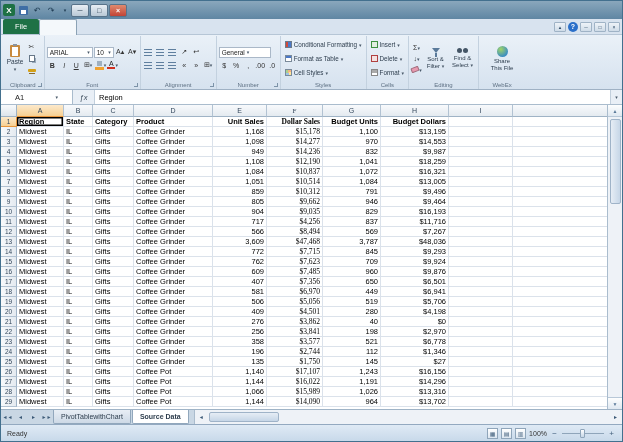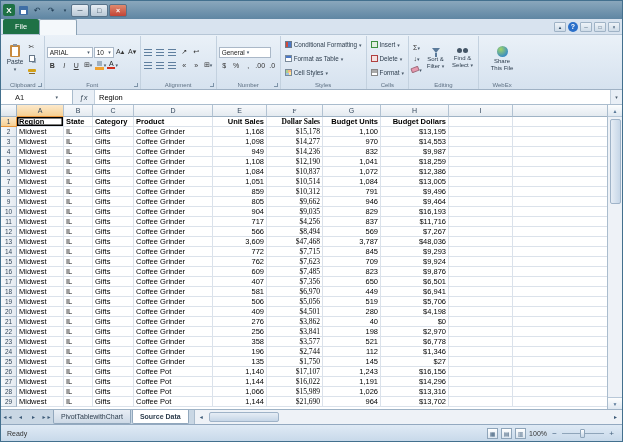--- a/index.html
+++ b/index.html
@@ -474,21 +474,21 @@
           </div>
           <div class="grow">
             <div class="rowhdr">6</div>
             <div class="cell c0">Midwest</div>
             <div class="cell c1">IL</div>
             <div class="cell c2">Gifts</div>
             <div class="cell c3">Coffee Grinder</div>
             <div class="cell c4 num">1,084</div>
             <div class="cell c5 num">$10,837</div>
             <div class="cell c6 num">1,072</div>
-            <div class="cell c7 num">$12,386</div>
+            <div class="cell c7 num">$16,321</div>
             <div class="cell c8"></div>
             <div class="cell fillc"></div>
           </div>
           <div class="grow">
             <div class="rowhdr">7</div>
             <div class="cell c0">Midwest</div>
             <div class="cell c1">IL</div>
             <div class="cell c2">Gifts</div>
             <div class="cell c3">Coffee Grinder</div>
             <div class="cell c4 num">1,051</div>
@@ -603,21 +603,21 @@
             <div class="cell fillc"></div>
           </div>
           <div class="grow">
             <div class="rowhdr">16</div>
             <div class="cell c0">Midwest</div>
             <div class="cell c1">IL</div>
             <div class="cell c2">Gifts</div>
             <div class="cell c3">Coffee Grinder</div>
             <div class="cell c4 num">609</div>
             <div class="cell c5 num">$7,485</div>
-            <div class="cell c6 num">823</div>
+            <div class="cell c6 num">960</div>
             <div class="cell c7 num">$9,876</div>
             <div class="cell c8"></div>
             <div class="cell fillc"></div>
           </div>
           <div class="grow">
             <div class="rowhdr">17</div>
             <div class="cell c0">Midwest</div>
             <div class="cell c1">IL</div>
             <div class="cell c2">Gifts</div>
             <div class="cell c3">Coffee Grinder</div>
@@ -771,21 +771,21 @@
             <div class="cell c8"></div>
             <div class="cell fillc"></div>
           </div>
           <div class="grow">
             <div class="rowhdr">29</div>
             <div class="cell c0">Midwest</div>
             <div class="cell c1">IL</div>
             <div class="cell c2">Gifts</div>
             <div class="cell c3">Coffee Pot</div>
             <div class="cell c4 num">1,144</div>
-            <div class="cell c5 num">$21,690</div>
+            <div class="cell c5 num">$14,090</div>
             <div class="cell c6 num">964</div>
             <div class="cell c7 num">$13,702</div>
             <div class="cell c8"></div>
             <div class="cell fillc"></div>
           </div>
         </div>
     </div>
     <div class="vscroll">
       <span class="sarrow">▲</span>
       <div class="vthumb"></div>

